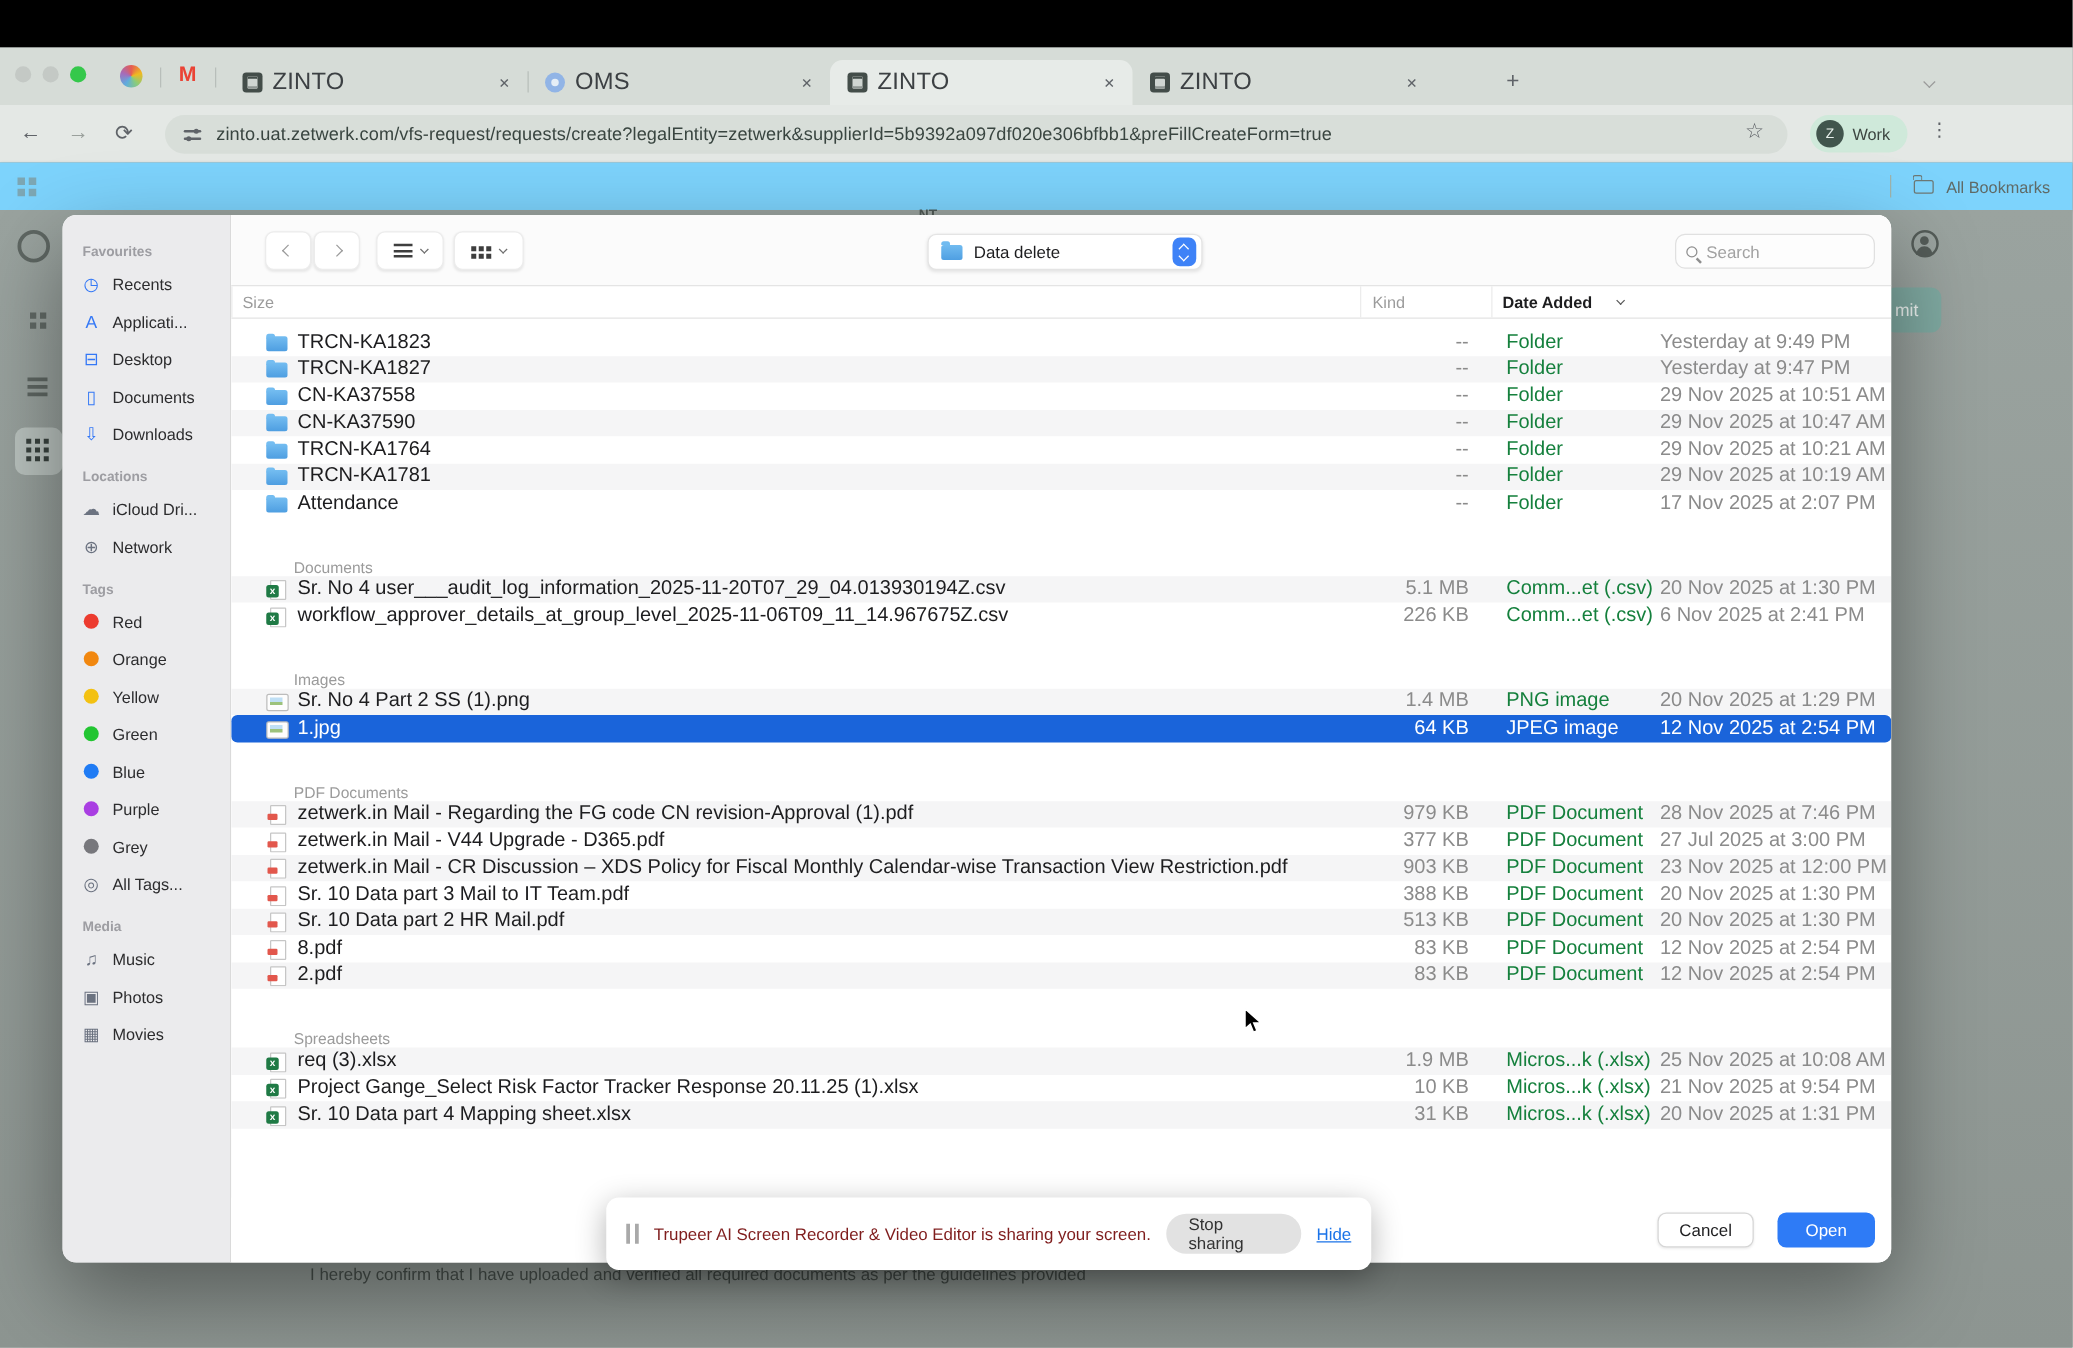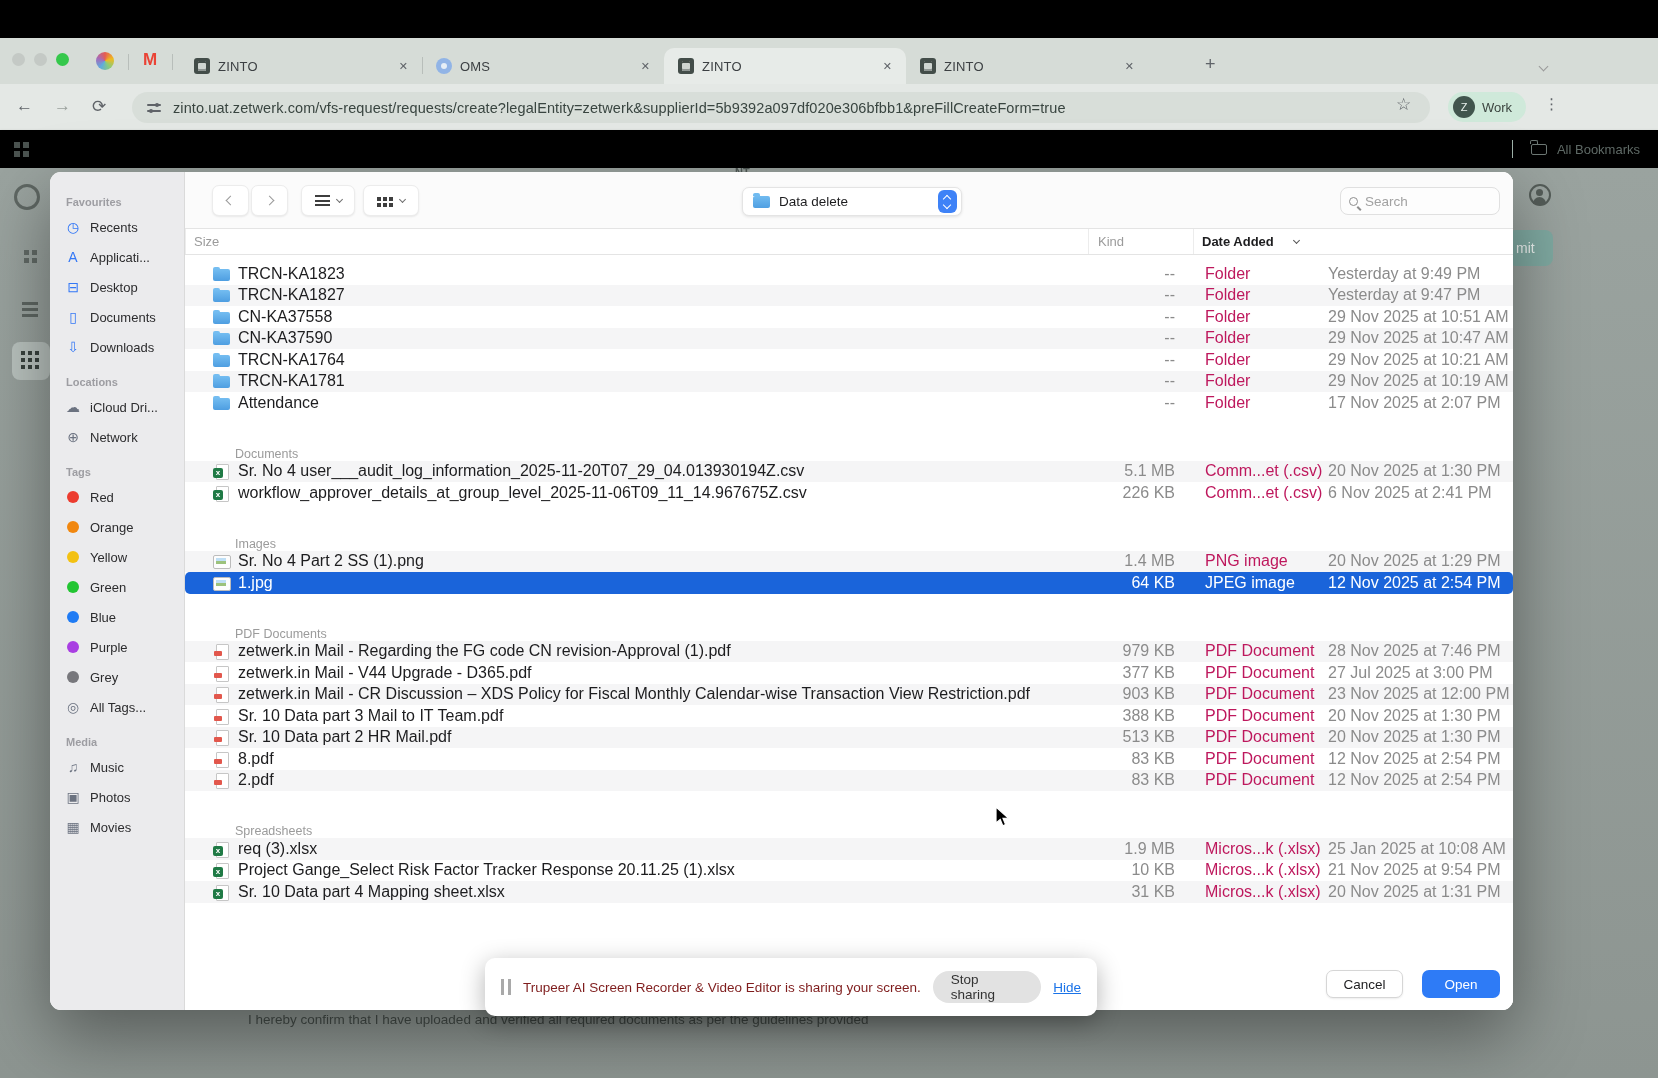--- a/index.html
+++ b/index.html
@@ -15,21 +15,21 @@
   .light.green { background:#35c84b; }
   .ext-wheel { position:absolute; left:96px; top:14px; width:18px; height:18px; border-radius:50%;
     background:conic-gradient(#e8453c,#f4b400,#7cc96b,#4aa3e0,#9b59b6,#e8453c); opacity:.85; }
   .vdiv { position:absolute; top:16px; width:1px; height:16px; background:#b8beba; }
   .gmail-m { position:absolute; left:143px; top:12px; font-size:17px; font-weight:bold; color:#ea4335; }
   .tabs { position:absolute; left:180px; top:10px; height:36px; display:flex; align-items:stretch; }
   .tab { width:242px; display:flex; align-items:center; gap:8px; padding:0 10px 0 14px; position:relative; color:#3c4043; }
   .tab + .tab::before { content:""; position:absolute; left:0; top:9px; height:17px; width:1px; background:#b8beba; }
   .tab.active { background:#e7ebe8; border-radius:10px 10px 0 0; }
   .tab.active::before, .tab.active + .tab::before { display:none; }
-  .tab-lb { flex:1; font-size:13px; letter-spacing:.2px; white-space:nowrap; overflow:hidden; }
+  .tab-lb { flex:1; font-size:19px; letter-spacing:.2px; white-space:nowrap; overflow:hidden; }
   .tab-x { font-size:11px; color:#5f6368; padding:2px 4px; }
   .tab-ic { width:16px; height:16px; flex:0 0 16px; position:relative; }
   .ic-zinto { background:#434d49; border-radius:3px; }
   .ic-zinto::after { content:""; position:absolute; left:4px; top:3px; width:8px; height:10px; background:#cfd5d1; border-radius:1px; box-shadow:inset 0 2px 0 #434d49, inset 0 -2px 0 #8f9693; }
   .ic-oms { background:#8ab0e8; border-radius:50%; opacity:.9; }
   .ic-oms::after { content:""; position:absolute; left:5px; top:5px; width:6px; height:6px; border-radius:50%; background:#e8f0fa; }
   .newtab { position:absolute; left:1205px; top:16px; font-size:18px; color:#5f6368; }
   .tab-search { position:absolute; left:1540px; top:18px; }
 
   .browser-toolbar { position:absolute; left:0; top:84px; width:1658px; height:46px; background:#e4e8e5; z-index:1; }
@@ -40,21 +40,21 @@
   .tune::before { top:1px; } .tune::after { top:7px; }
   .tune i { position:absolute; width:4px; height:4px; border-radius:50%; background:#5f6368; }
   .tune i:first-child { left:8px; top:0; } .tune i:last-child { left:2px; top:6px; }
   .urltext { font-size:14.5px; color:#394540; letter-spacing:.1px; }
   .star { position:absolute; left:1396px; top:10px; font-size:17px; color:#5f6368; }
   .profile { position:absolute; left:1448px; top:8px; height:30px; border-radius:15px; background:#cfe9da; display:flex; align-items:center; gap:7px; padding:0 14px 0 5px; }
   .profile .av { width:22px; height:22px; border-radius:50%; background:#41554d; color:#e8f0ec; font-size:11px; display:flex; align-items:center; justify-content:center; }
   .profile .nm { font-size:13px; color:#3c4540; }
   .kebab { position:absolute; left:1544px; top:11px; font-size:15px; color:#5f6368; letter-spacing:0; }
 
-  .bookmarks { position:absolute; left:0; top:130px; width:1658px; height:38px; background:#000000; box-shadow:0 1px 3px rgba(0,0,0,.18); z-index:1; }
+  .bookmarks { position:absolute; left:0; top:130px; width:1658px; height:38px; background:#7dd3fc; box-shadow:0 1px 3px rgba(0,0,0,.18); z-index:1; }
   .bm-grid { position:absolute; left:14px; top:12px; width:6px; height:6px; background:#7e8a85; box-shadow:9px 0 #7e8a85, 0 9px #7e8a85, 9px 9px #7e8a85; opacity:.6; }
   .bm-right { position:absolute; right:18px; top:0; height:38px; display:flex; align-items:center; gap:10px; color:#5f6a66; font-size:13px; }
   .bm-div { width:1px; height:18px; background:#9fb3aa; margin-right:8px; }
   .fold-outline { width:16px; height:11px; border:1.6px solid #6d7874; border-radius:2px; position:relative; }
   .fold-outline::before { content:""; position:absolute; left:-1.6px; top:-4.4px; width:6px; height:3px; border:1.6px solid #6d7874; border-bottom:none; border-radius:2px 2px 0 0; }
 
   
   .page { position:absolute; left:0; top:168px; width:1658px; height:910px; background:linear-gradient(#9aa39f, #8d9591); z-index:1; }
   .pg-logo { position:absolute; left:14px; top:16px; width:26px; height:26px; border:3px solid #4b534f; border-radius:50%; opacity:.75; }
   .pg-apps { position:absolute; left:24px; top:82px; width:5px; height:5px; background:#4b534f; box-shadow:8px 0 #4b534f,0 8px #4b534f,8px 8px #4b534f; opacity:.7; }
@@ -112,21 +112,21 @@
   .hdr .c2 { justify-content:flex-start; padding-left:8px; border-left:1px solid #ececec; }
   .hdr .c3 { padding-left:9px; border-left:1px solid #ececec; }
   .hdr .c4 { padding-left:8px; border-left:1px solid #ececec; color:#1d1d1f; font-weight:bold; justify-content:space-between; padding-right:14px; }
 
   .list { flex:1; overflow:hidden; padding-top:8px; }
   .sec-label { font-size:12.5px; color:#9b9b9b; padding-left:50px; height:20px; margin-top:27px; display:flex; align-items:flex-end; }
   .frow { height:21.5px; display:grid; grid-template-columns:903px 105px 120px 1fr; align-items:center; font-size:16px; color:#1d1d1f; }
   .frow.alt { background:#f5f5f6; }
   .frow .name { padding-left:28px; display:flex; align-items:center; gap:8px; white-space:nowrap; overflow:hidden; }
   .frow .size { text-align:right; padding-right:18px; color:#8b8b8b; }
-  .frow .kind { padding-left:12px; color:#be185d; white-space:nowrap; }
+  .frow .kind { padding-left:12px; color:#15803d; white-space:nowrap; }
   .frow .date { padding-left:15px; color:#8b8b8b; white-space:nowrap; }
   .frow.sel { background:#1a64da; color:#fff; border-radius:5px; }
   .frow.sel .size, .frow.sel .kind, .frow.sel .date { color:#fff; }
 
   .ficon { width:17px; height:14px; flex:0 0 17px; position:relative; }
   .fi-folder::after { content:""; position:absolute; left:0; top:2px; width:17px; height:12px; background:linear-gradient(#74bdf1,#4e9ee1); border-radius:2px; }
   .fi-folder::before { content:""; position:absolute; left:0; top:0; width:7px; height:4px; background:#74bdf1; border-radius:2px 2px 0 0; }
   .fi-csv::after, .fi-xlsx::after { content:""; position:absolute; left:3px; top:0; width:11px; height:14px; background:#fff; border:1px solid #c6c6c6; border-radius:1px; }
   .fi-csv::before, .fi-xlsx::before { content:"x"; position:absolute; left:0; top:4px; width:10px; height:10px; background:#1f7a45; color:#fff;
     font-size:8px; font-weight:bold; line-height:10px; text-align:center; z-index:1; border-radius:2px; }
@@ -513,21 +513,21 @@
           <div class="date">12 Nov 2025 at 2:54 PM</div>
         </div>
         <div class="sec-label">Spreadsheets</div>
         <div class="frow alt">
           <div class="name">
             <span class="ficon fi-xlsx"></span>
             <span>req (3).xlsx</span>
           </div>
           <div class="size">1.9 MB</div>
           <div class="kind">Micros...k (.xlsx)</div>
-          <div class="date">25 Jan 2025 at 10:08 AM</div>
+          <div class="date">25 Nov 2025 at 10:08 AM</div>
         </div>
         <div class="frow">
           <div class="name">
             <span class="ficon fi-xlsx"></span>
             <span>Project Gange_Select Risk Factor Tracker Response 20.11.25 (1).xlsx</span>
           </div>
           <div class="size">10 KB</div>
           <div class="kind">Micros...k (.xlsx)</div>
           <div class="date">21 Nov 2025 at 9:54 PM</div>
         </div>

